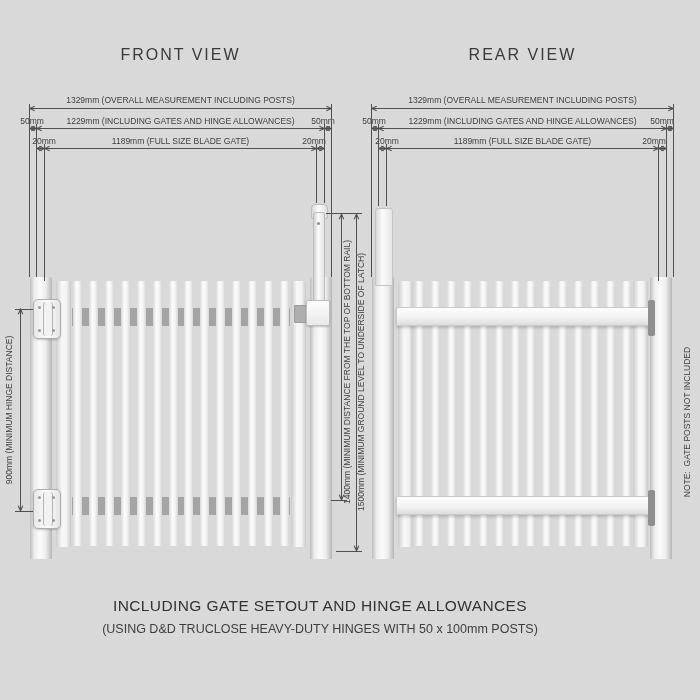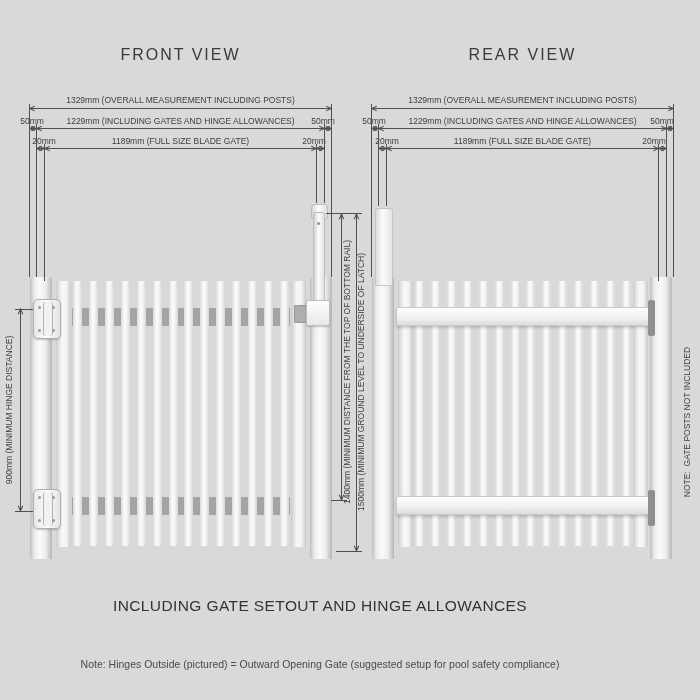--- a/index.html
+++ b/index.html
@@ -173,15 +173,15 @@
       <line x1="378.5" y1="128.5" x2="666.5" y2="128.5" marker-start="url(#ar)" marker-end="url(#ar)"></line>
       <line x1="386.5" y1="148.5" x2="658.5" y2="148.5" marker-start="url(#ar)" marker-end="url(#ar)"></line>
       <line x1="371.5" y1="128.5" x2="378.5" y2="128.5" marker-start="url(#ar)" marker-end="url(#ar)"></line>
       <line x1="666.5" y1="128.5" x2="673.5" y2="128.5" marker-start="url(#ar)" marker-end="url(#ar)"></line>
       <line x1="378.5" y1="148.5" x2="386.5" y2="148.5" marker-start="url(#ar)" marker-end="url(#ar)"></line>
       <line x1="658.5" y1="148.5" x2="666.5" y2="148.5" marker-start="url(#ar)" marker-end="url(#ar)"></line>
     </g>
   </svg>
 
   <div class="footer-line f-title" style="top:597px;">INCLUDING GATE SETOUT AND HINGE ALLOWANCES</div>
-  <div class="footer-line f-note" style="top:658px;">Note: Hinges Outside (pictured) = Outward Opening Gate (suggested setup for pool safety compliance)</div>
+  <div class="footer-line f-sub" style="top:622px;">(USING D&amp;D TRUCLOSE HEAVY-DUTY HINGES WITH 50 x 100mm POSTS)</div>
 
 </div>
 
 </body></html>

